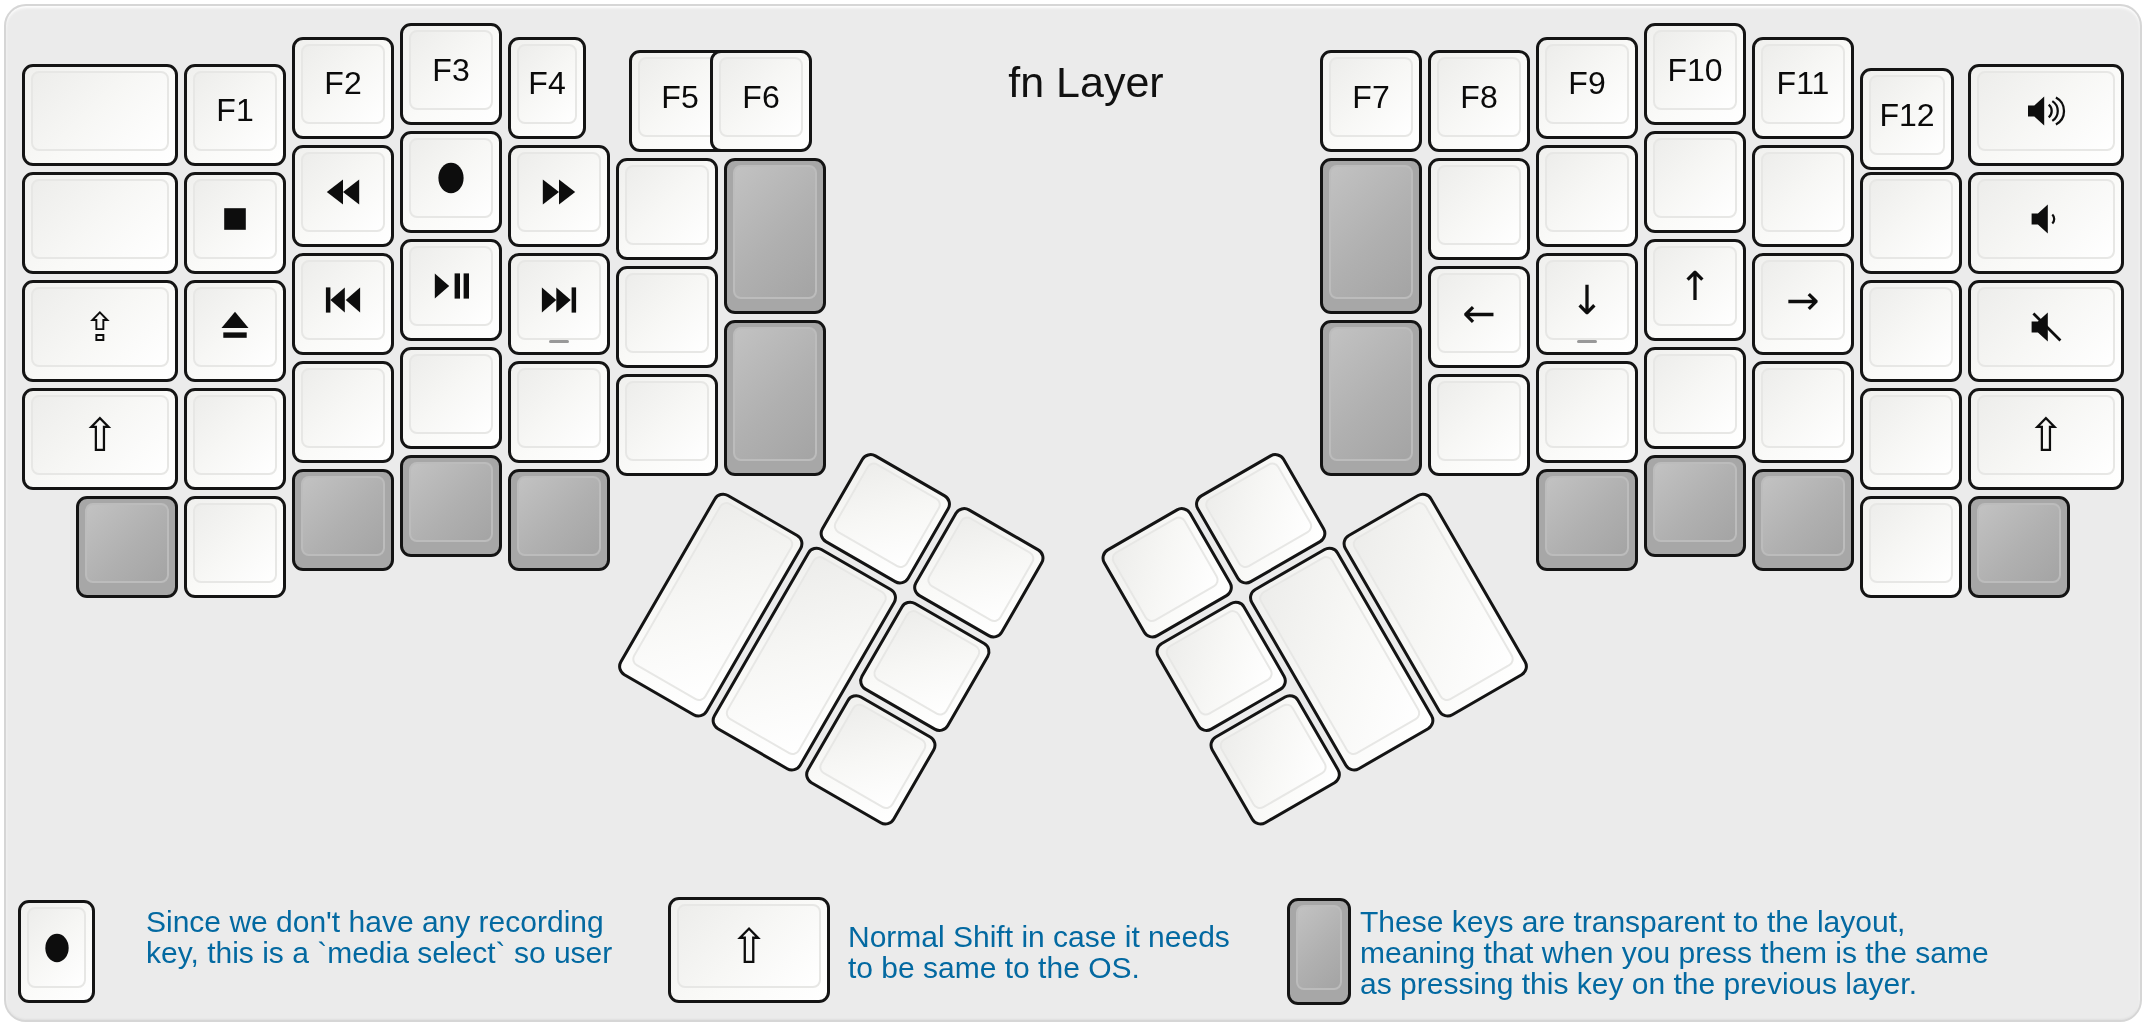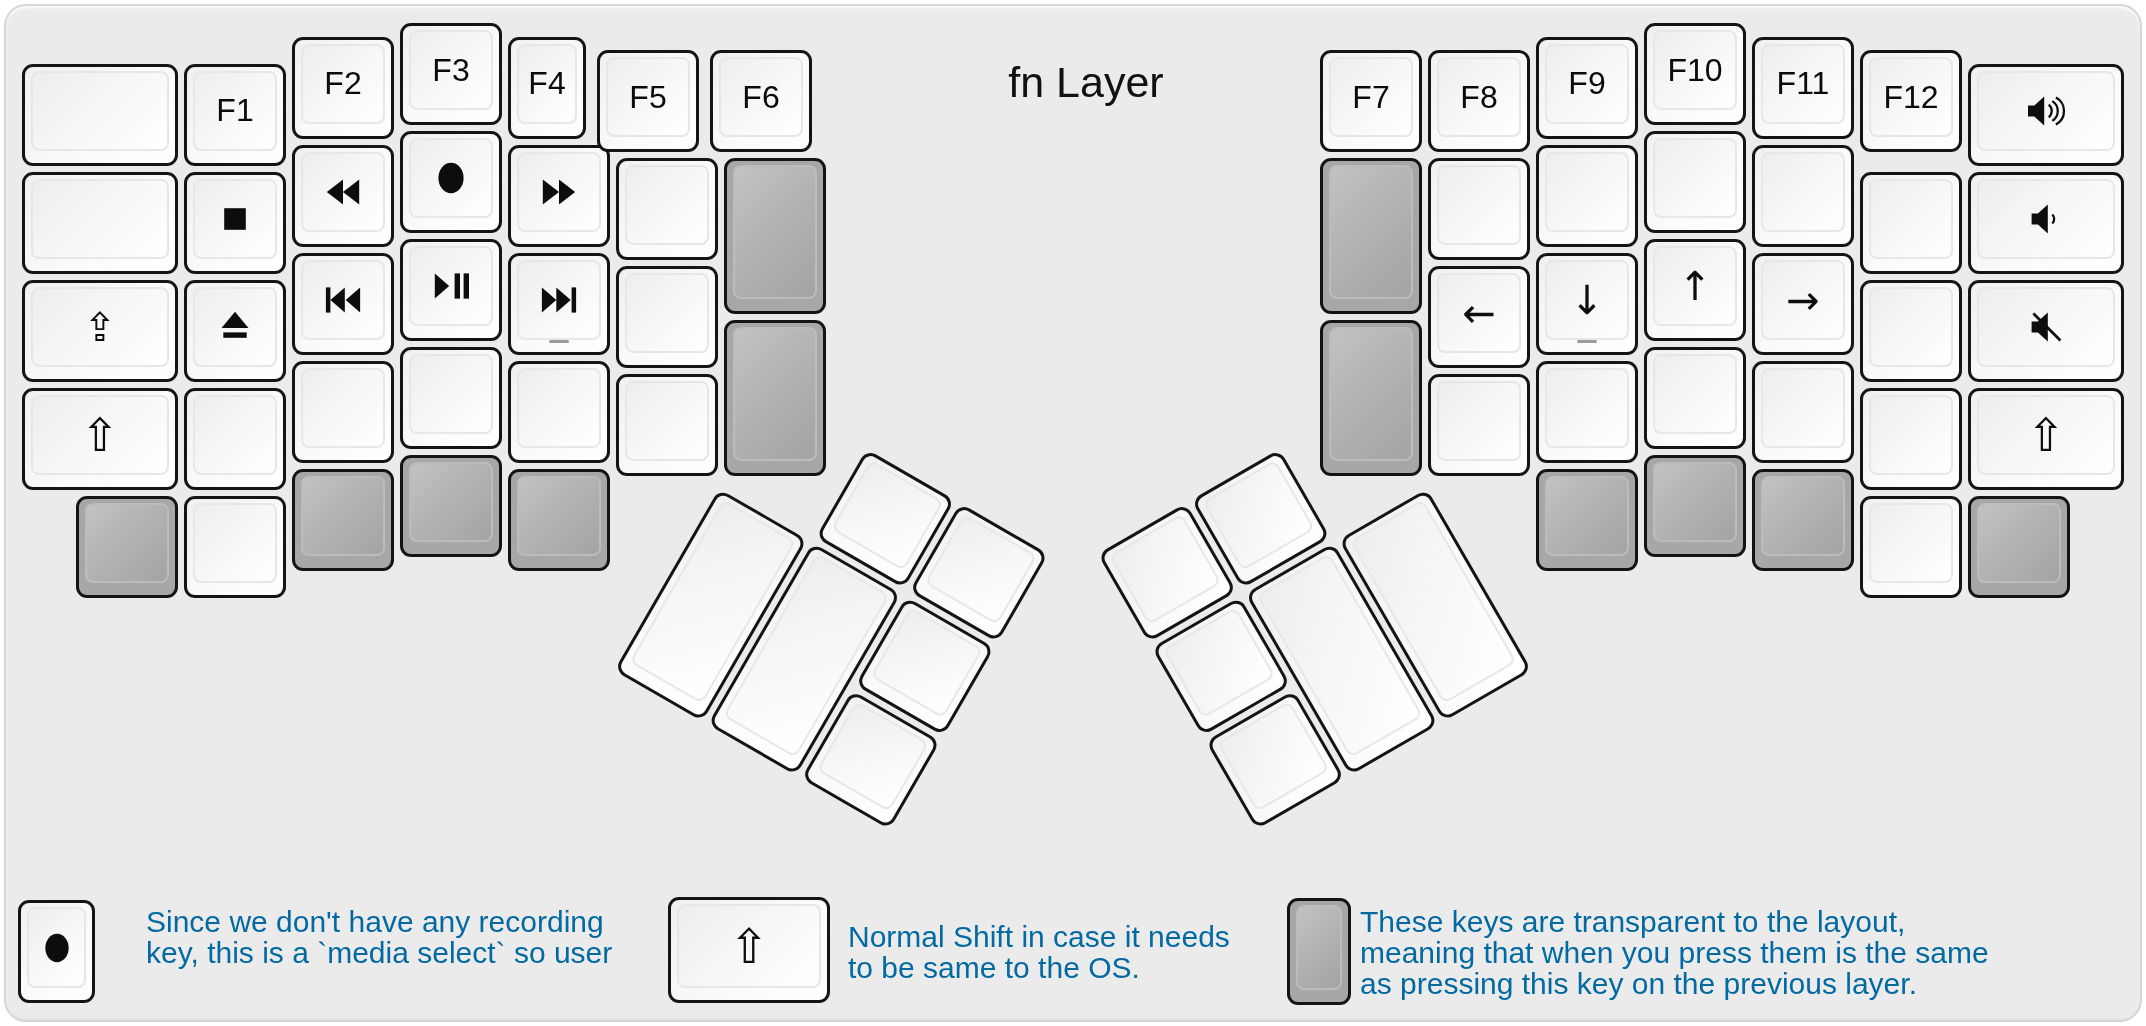--- a/index.html
+++ b/index.html
@@ -162,21 +162,21 @@
             </svg>
           </div>
           <div class="dash"></div>
         </div>
         <div class="key" style="left: 489px; top: 340.5px; width: 102px; height: 102px;">
           <div class="face"></div>
         </div>
         <div class="key gray" style="left: 489px; top: 448.5px; width: 102px; height: 102px;">
           <div class="face"></div>
         </div>
-        <div class="key" style="left: 578px; top: 30px; width: 102px; height: 102px;">
+        <div class="key" style="left: 610px; top: 30px; width: 102px; height: 102px;">
           <div class="face">
             <span class="klabel">F5</span>
           </div>
         </div>
         <div class="key" style="left: 597px; top: 138px; width: 102px; height: 102px;">
           <div class="face"></div>
         </div>
         <div class="key" style="left: 597px; top: 246px; width: 102px; height: 102px;">
           <div class="face"></div>
         </div>
@@ -274,21 +274,21 @@
           <div class="face">
             <span class="glyph" style="font-size: 40px;">→</span>
           </div>
         </div>
         <div class="key" style="left: 435px; top: 340.5px; width: 102px; height: 102px;">
           <div class="face"></div>
         </div>
         <div class="key gray" style="left: 435px; top: 448.5px; width: 102px; height: 102px;">
           <div class="face"></div>
         </div>
-        <div class="key" style="left: 543px; top: 30px; width: 102px; height: 102px;">
+        <div class="key" style="left: 543px; top: 48px; width: 94px; height: 102px;">
           <div class="face">
             <span class="klabel">F12</span>
           </div>
         </div>
         <div class="key" style="left: 543px; top: 151.5px; width: 102px; height: 102px;">
           <div class="face"></div>
         </div>
         <div class="key" style="left: 543px; top: 259.5px; width: 102px; height: 102px;">
           <div class="face"></div>
         </div>

